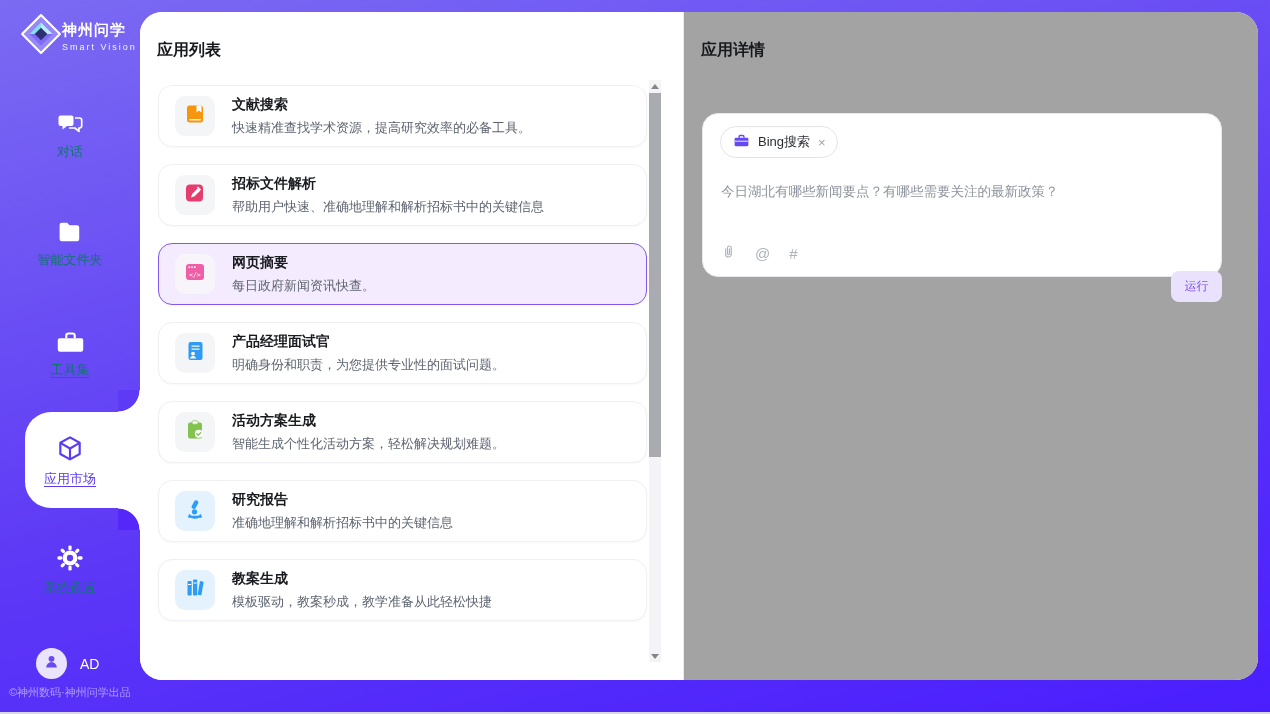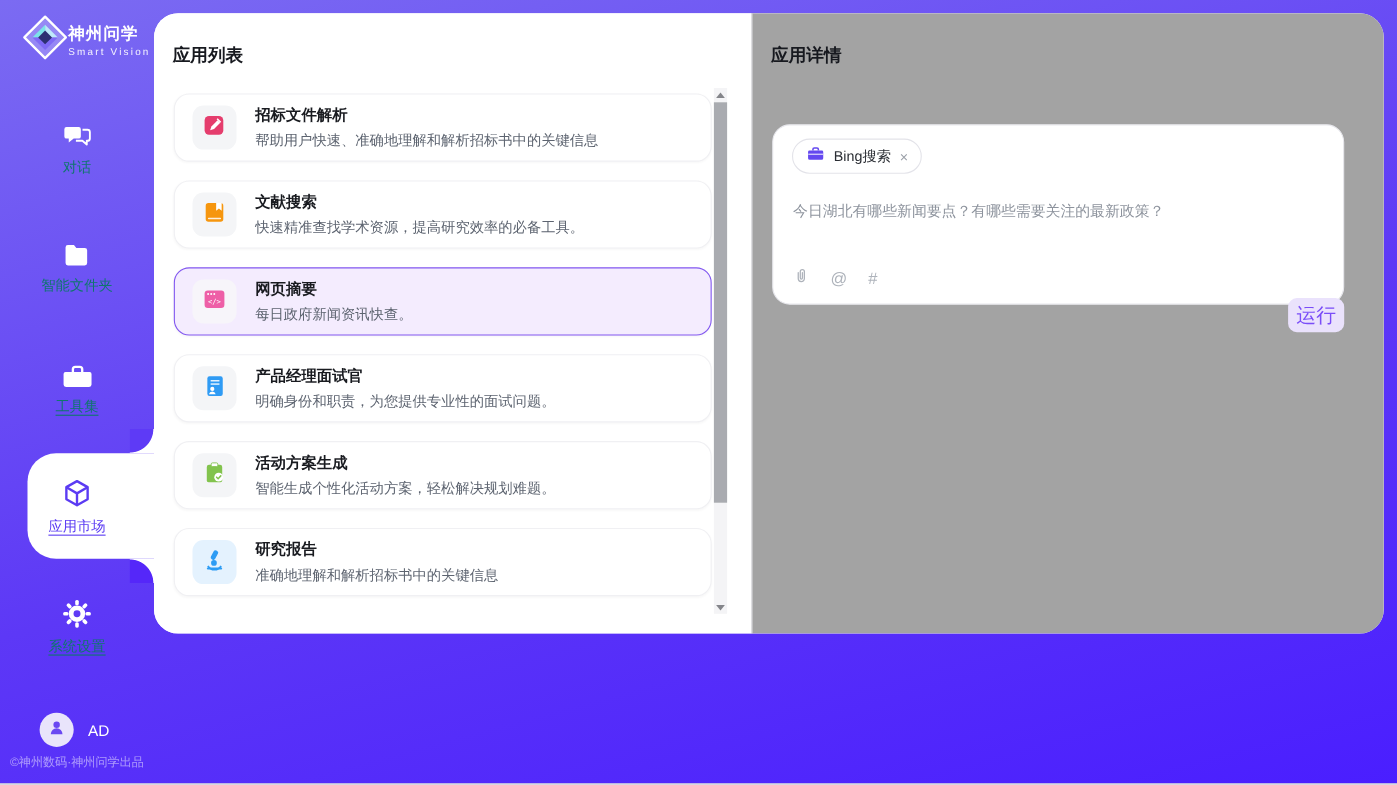--- a/index.html
+++ b/index.html
@@ -26,21 +26,21 @@
            background:radial-gradient(circle 22px at 0 100%,#5527f9 0 21px,#fff 21.8px); }
   .user { position:absolute; left:36px; top:648px; display:flex; align-items:center; gap:13px; }
   .user-circle { width:31px; height:31px; border-radius:50%; background:#e9e4fb;
                  display:flex; align-items:center; justify-content:center; }
   .user-name { color:#fff; font-size:14px; }
   .copyright { position:absolute; left:9px; top:685px; width:132px; color:rgba(255,255,255,.5);
                font-size:11px; white-space:nowrap; }
   .bottom-line { position:absolute; left:0; bottom:0; width:100%; height:2px; background:#d8d8e0; }
 
   
-  .frame { position:absolute; left:140px; top:12px; width:1118px; height:564px;
+  .frame { position:absolute; left:140px; top:12px; width:1118px; height:668px;
            border-radius:22px; overflow:hidden; display:flex; background:#fff; }
   .panel-title { position:absolute; top:28px; left:17px; font-size:16px; font-weight:700; color:#17191f; }
 
   
   .list-panel { width:543px; position:relative; background:#fff; flex:none; }
   .list-viewport { position:absolute; top:68px; left:0; right:34px; bottom:24px;
                    overflow:hidden; padding:5px 0 0 18px; }
   .card { width:489px; height:62px; border:1px solid #f0f0f3; border-radius:14px; background:#fff;
           display:flex; align-items:center; padding:0 16px; margin-bottom:17px; cursor:pointer;
           box-shadow:0 1px 2px rgba(16,24,40,.03); }
@@ -68,21 +68,21 @@
   .chip { position:absolute; left:17px; top:12px; height:32px; border:1px solid #e3e3e9;
           border-radius:17px; background:#fff; display:flex; align-items:center; gap:8px;
           padding:0 11px 0 12px; }
   .chip-label { font-size:13px; color:#2a2d33; }
   .chip-close { font-size:13px; color:#9ba0a8; cursor:pointer; line-height:1; }
   .query { position:absolute; left:18px; top:68px; right:18px; font-size:13.5px; color:#8d939d; line-height:1.5; }
   .attach-row { position:absolute; left:17px; bottom:12px; display:flex; gap:19px; align-items:center;
                 color:#aeb3bb; font-size:16px; }
   .attach-row .glyph { cursor:pointer; font-size:15px; color:#aeb3bb; }
   .run-btn { position:absolute; top:259px; right:36px; width:51px; height:31px; background:#eae2fc;
-             color:#7a4df8; font-size:18px; border:none; border-radius:8px; cursor:pointer;
+             color:#7a4df8; font-size:12px; border:none; border-radius:8px; cursor:pointer;
              display:flex; align-items:center; justify-content:center;
              font-family:"Liberation Sans","DejaVu Sans",sans-serif; }
 </style>
 </head>
 <body>
 
 <div class="logo">
   <span>
     <svg width="42" height="42" viewBox="0 0 40 40">
       <polygon points="20,2 38,20 20,38 2,20" fill="rgba(255,255,255,.22)" stroke="#ffffff" stroke-width="2" stroke-linejoin="round"></polygon>
@@ -164,41 +164,41 @@
 <div class="copyright">©神州数码·神州问学出品</div>
 
 <div class="frame">
 
   <section class="list-panel">
     <h1 class="panel-title">应用列表</h1>
     <div class="list-viewport" id="card-list">
         <div class="card">
     <div class="tile" style="background: rgb(244, 245, 247);">
             <span><svg width="22" height="22" viewBox="0 0 22 22">
+     <rect x="3" y="2.5" width="16" height="17" rx="2.5" fill="#f6960e"></rect>
+     <polygon points="12.5,2.5 12.5,9.5 15,7.5 17.5,9.5 17.5,2.5" fill="#fff"></polygon>
+     <rect x="5" y="16" width="12" height="1.4" rx=".7" fill="#fff" opacity=".85"></rect>
+              </svg></span>
+          </div>
+    <div class="card-txt">
+      <div class="card-title">文献搜索</div>
+      <div class="card-desc">快速精准查找学术资源，提高研究效率的必备工具。</div>
+    </div>
+  </div>
+        <div class="card">
+    <div class="tile" style="background: rgb(244, 245, 247);">
+            <span><svg width="22" height="22" viewBox="0 0 22 22">
      <rect x="2" y="2.5" width="17" height="17" rx="4" fill="#e53d6d"></rect>
      <path d="M7 15.5l1.2-3.6 5.6-5.6 2.4 2.4-5.6 5.6z" fill="#fff"></path>
      <path d="M13.4 4.9l3.2 3.2" stroke="#fff" stroke-width="1.4"></path>
               </svg></span>
           </div>
     <div class="card-txt">
       <div class="card-title">招标文件解析</div>
       <div class="card-desc">帮助用户快速、准确地理解和解析招标书中的关键信息</div>
-    </div>
-  </div>
-        <div class="card">
-    <div class="tile" style="background: rgb(244, 245, 247);">
-            <span><svg width="22" height="22" viewBox="0 0 22 22">
-     <rect x="3" y="2.5" width="16" height="17" rx="2.5" fill="#f6960e"></rect>
-     <polygon points="12.5,2.5 12.5,9.5 15,7.5 17.5,9.5 17.5,2.5" fill="#fff"></polygon>
-     <rect x="5" y="16" width="12" height="1.4" rx=".7" fill="#fff" opacity=".85"></rect>
-              </svg></span>
-          </div>
-    <div class="card-txt">
-      <div class="card-title">文献搜索</div>
-      <div class="card-desc">快速精准查找学术资源，提高研究效率的必备工具。</div>
     </div>
   </div>
         <div class="card selected">
     <div class="tile" style="background: rgb(247, 245, 250);">
             <span><svg width="22" height="22" viewBox="0 0 22 22">
      <rect x="2" y="3" width="18" height="16" rx="3" fill="#ee5fa7"></rect>
      <circle cx="5.2" cy="6.2" r=".9" fill="#fff"></circle>
                 <circle cx="8" cy="6.2" r=".9" fill="#fff"></circle>
                 <circle cx="10.8" cy="6.2" r=".9" fill="#fff"></circle>
      <text x="5" y="15.5" font-size="6.5" font-family="DejaVu Sans Mono,monospace" fill="#fff">&lt;/&gt;</text>

